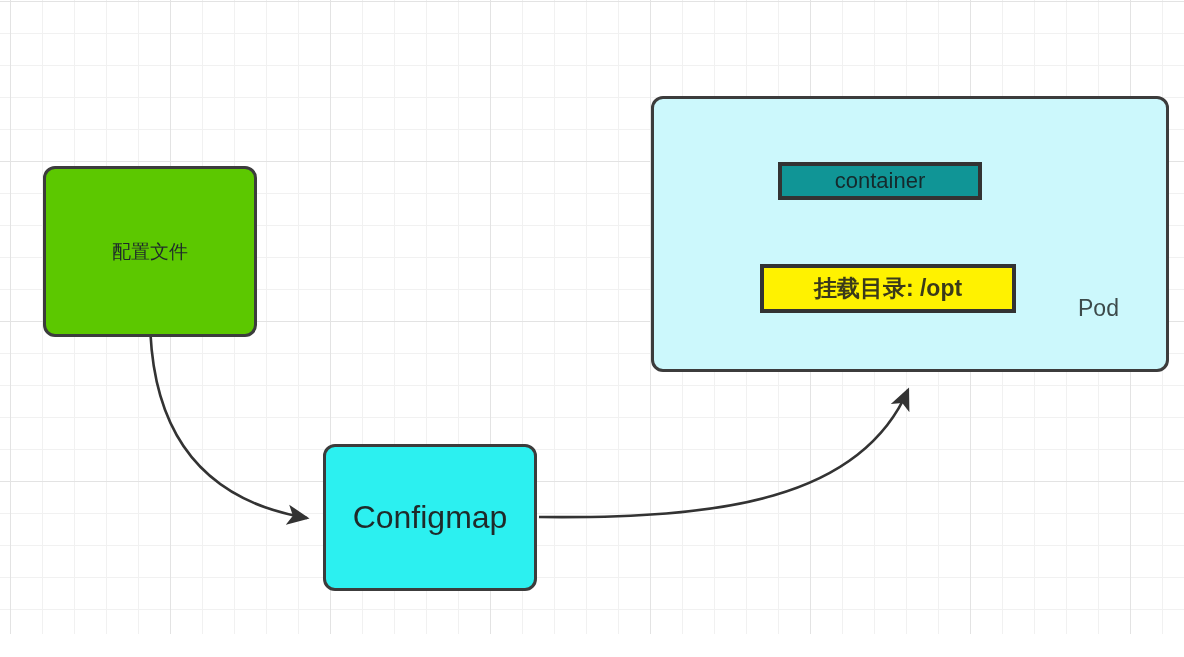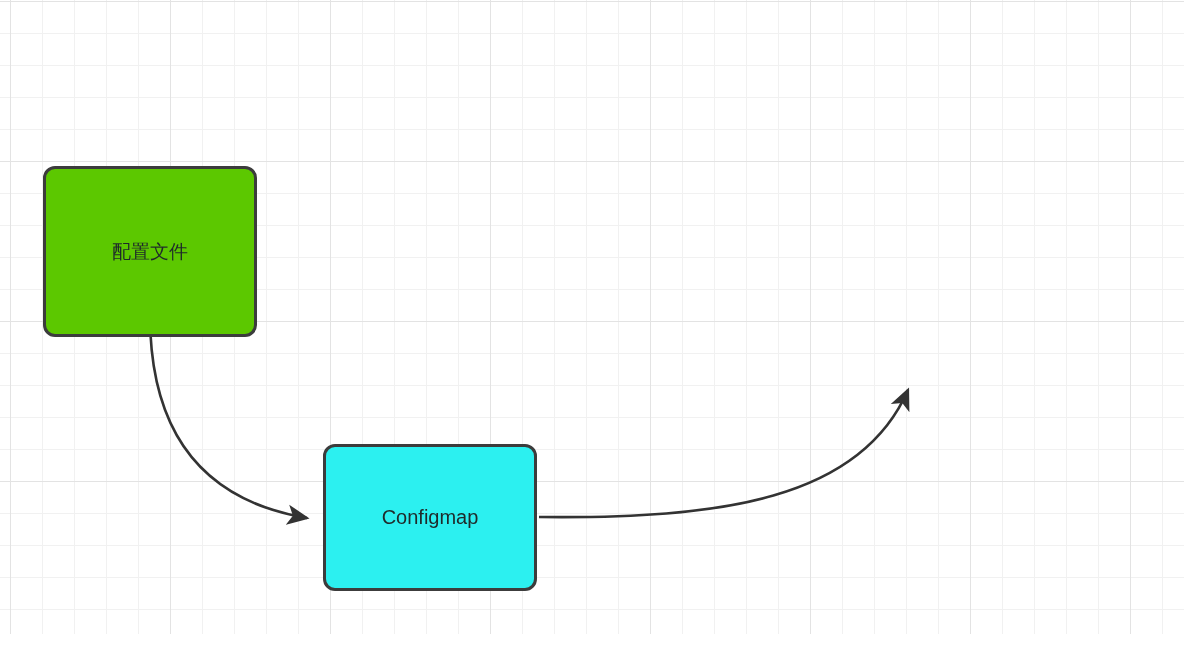--- a/index.html
+++ b/index.html
@@ -57,21 +57,21 @@
     font-size: 19px;
   }
   .node-configmap {
     left: 323px;
     top: 444px;
     width: 214px;
     height: 147px;
     background: #2CF0F0;
     border: 3px solid #3c3c3c;
     border-radius: 12px;
-    font-size: 20px;
+    font-size: 32px;
   }
   .node-pod {
     left: 651px;
     top: 96px;
     width: 518px;
     height: 276px;
     background: #CCF8FC;
     border: 3px solid #3c3c3c;
     border-radius: 12px;
     display: block;
@@ -134,14 +134,26 @@
   </svg>
 
   <div class="node node-config-file">
     <span>配置文件</span>
   </div>
 
   <div class="node node-configmap">
     <span>Configmap</span>
   </div>
 
+  <div class="node node-pod">
+
+    <div class="node node-container">
+      <span>container</span>
+    </div>
+
+    <div class="node node-mount">
+      <span>挂载目录: /opt</span>
+    </div>
+
+    <span class="pod-label">Pod</span>
+  </div>
 
 </div>
 
 </body></html>

